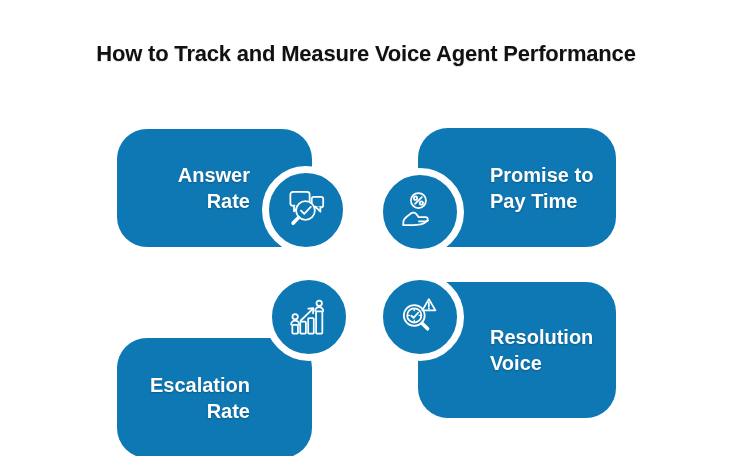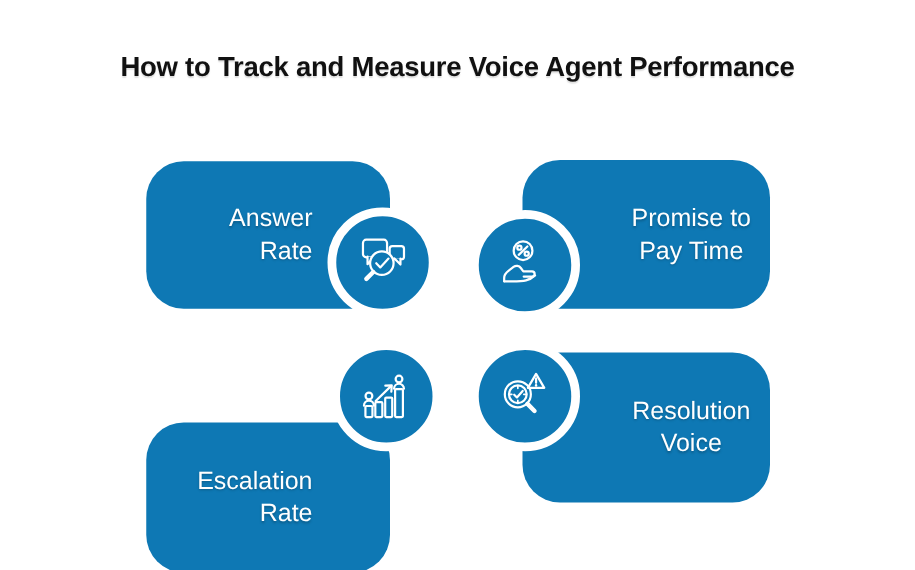--- a/index.html
+++ b/index.html
@@ -30,30 +30,30 @@
     position:absolute;
     background:var(--blue);
     border-radius:30px;
     color:var(--card-text);
     display:flex;
     align-items:center;
   }
   .card .label{
     width:100%;
     font-size:20px;
-    font-weight:normal;
+    font-weight:bold;
     line-height:1.3;
     text-shadow:0 1px 2px rgba(0,0,0,0.25);
   }
   .card-answer{left:117px;top:129px;width:195px;height:118px;}
   .card-promise{left:418px;top:128px;width:198px;height:119px;}
   .card-escalation{left:117px;top:290px;width:195px;height:120px;margin-top:48px;}
-  .card-resolution{left:418px;top:282px;width:198px;height:120px;}
+  .card-resolution{left:418px;top:282px;width:198px;height:136px;}
   .align-right .label{text-align:right;padding-right:62px;}
-  .align-left .label{text-align:center;padding-left:72px;}
+  .align-left .label{text-align:left;padding-left:72px;}
   .badge{
     position:absolute;
     width:74px;height:74px;
     box-sizing:content-box;
     border:7px solid #fff;
     border-radius:50%;
     background:var(--blue);
     display:flex;
     align-items:center;
     justify-content:center;

